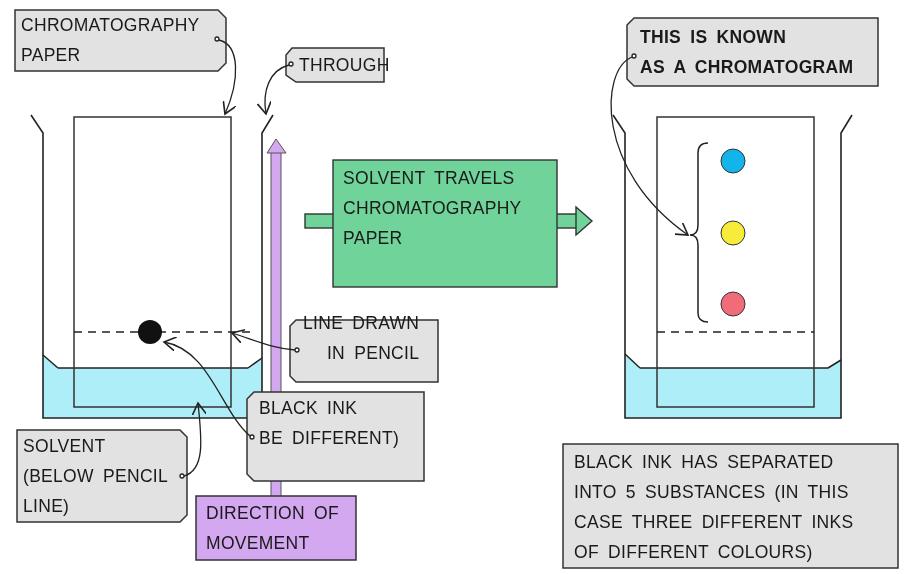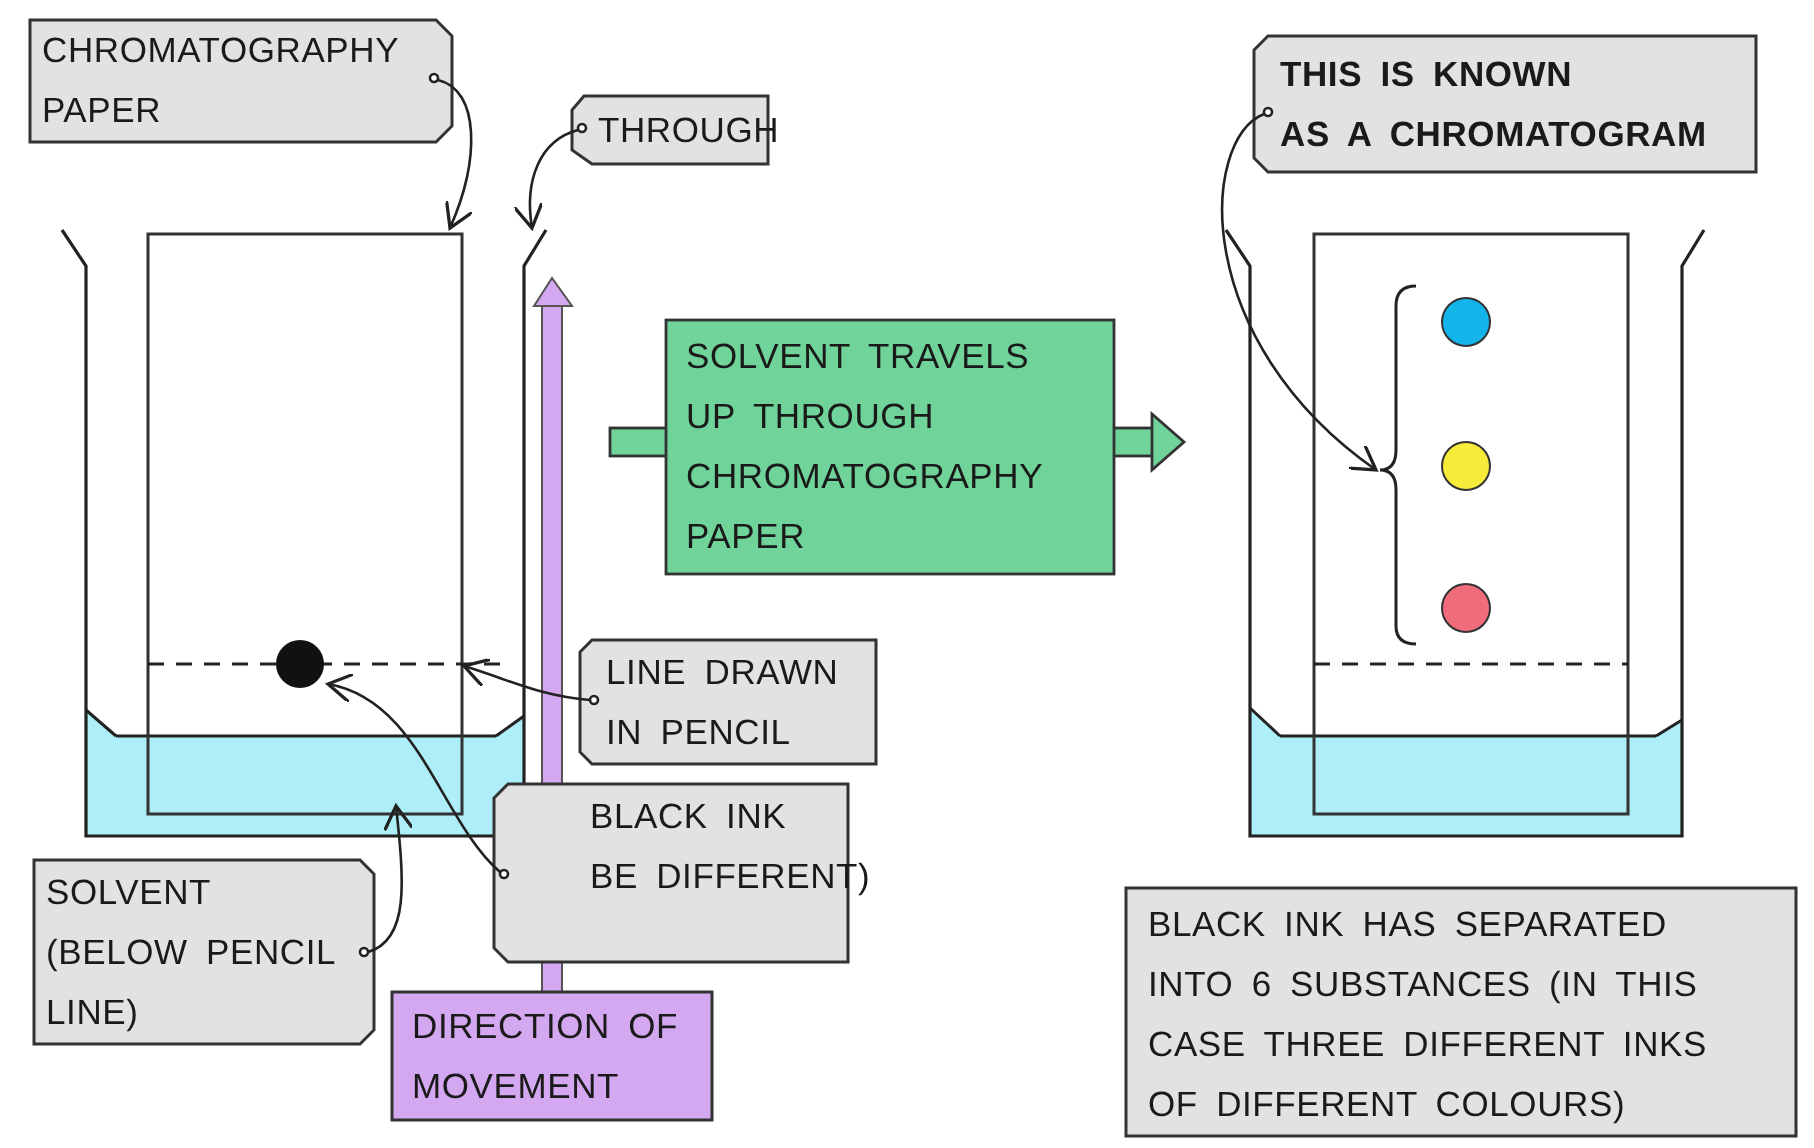--- a/index.html
+++ b/index.html
@@ -84,43 +84,42 @@
 
 <div class="label" style="left:13px; top:10px;">
   <span class="line">CHROMATOGRAPHY</span>
   <span class="line">PAPER</span>
 </div>
 <div class="label" style="left:291px; top:50px;">
   <span class="line">THROUGH</span>
 </div>
 <div class="label" style="left:335px; top:163px; line-height:30px;">
   <span class="line">SOLVENT  TRAVELS</span>
-  <span class="line">UP  THROUGH</span>
   <span class="line">CHROMATOGRAPHY</span>
   <span class="line">PAPER</span>
 </div>
 <div class="label" style="left:632px; top:22px;font-weight:bold;">
   <span class="line">THIS  IS  KNOWN</span>
   <span class="line">AS  A  CHROMATOGRAM</span>
 </div>
-<div class="label" style="left:295px; top:321px;">
+<div class="label" style="left:295px; top:308px;text-align:right;">
   <span class="line">LINE  DRAWN</span>
   <span class="line">IN  PENCIL</span>
 </div>
-<div class="label" style="left:251px; top:393px;margin-left:36px;">
+<div class="label" style="left:251px; top:393px;">
   <span class="line">BLACK  INK</span>
   <span class="line">BE  DIFFERENT)</span>
 </div>
 <div class="label" style="left:15px; top:431px;">
   <span class="line">SOLVENT</span>
   <span class="line">(BELOW  PENCIL</span>
   <span class="line">LINE)</span>
 </div>
 <div class="label" style="left:198px; top:498px;">
   <span class="line">DIRECTION  OF</span>
   <span class="line">MOVEMENT</span>
 </div>
 <div class="label" style="left:566px; top:447px;">
   <span class="line">BLACK  INK  HAS  SEPARATED</span>
-  <span class="line">INTO  6  SUBSTANCES  (IN  THIS</span>
+  <span class="line">INTO  5  SUBSTANCES  (IN  THIS</span>
   <span class="line">CASE  THREE  DIFFERENT  INKS</span>
   <span class="line">OF  DIFFERENT  COLOURS)</span>
 </div>
 
 </body></html>

